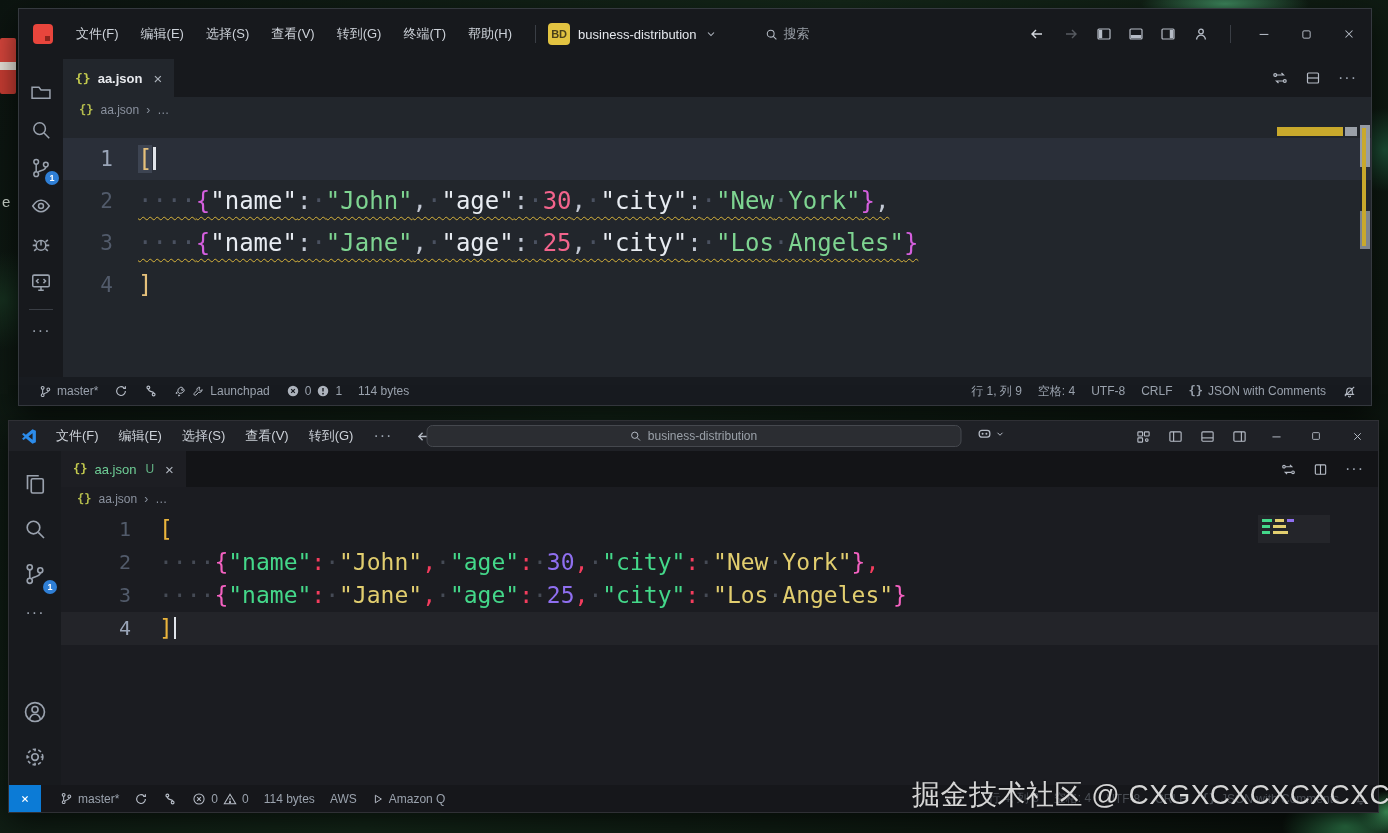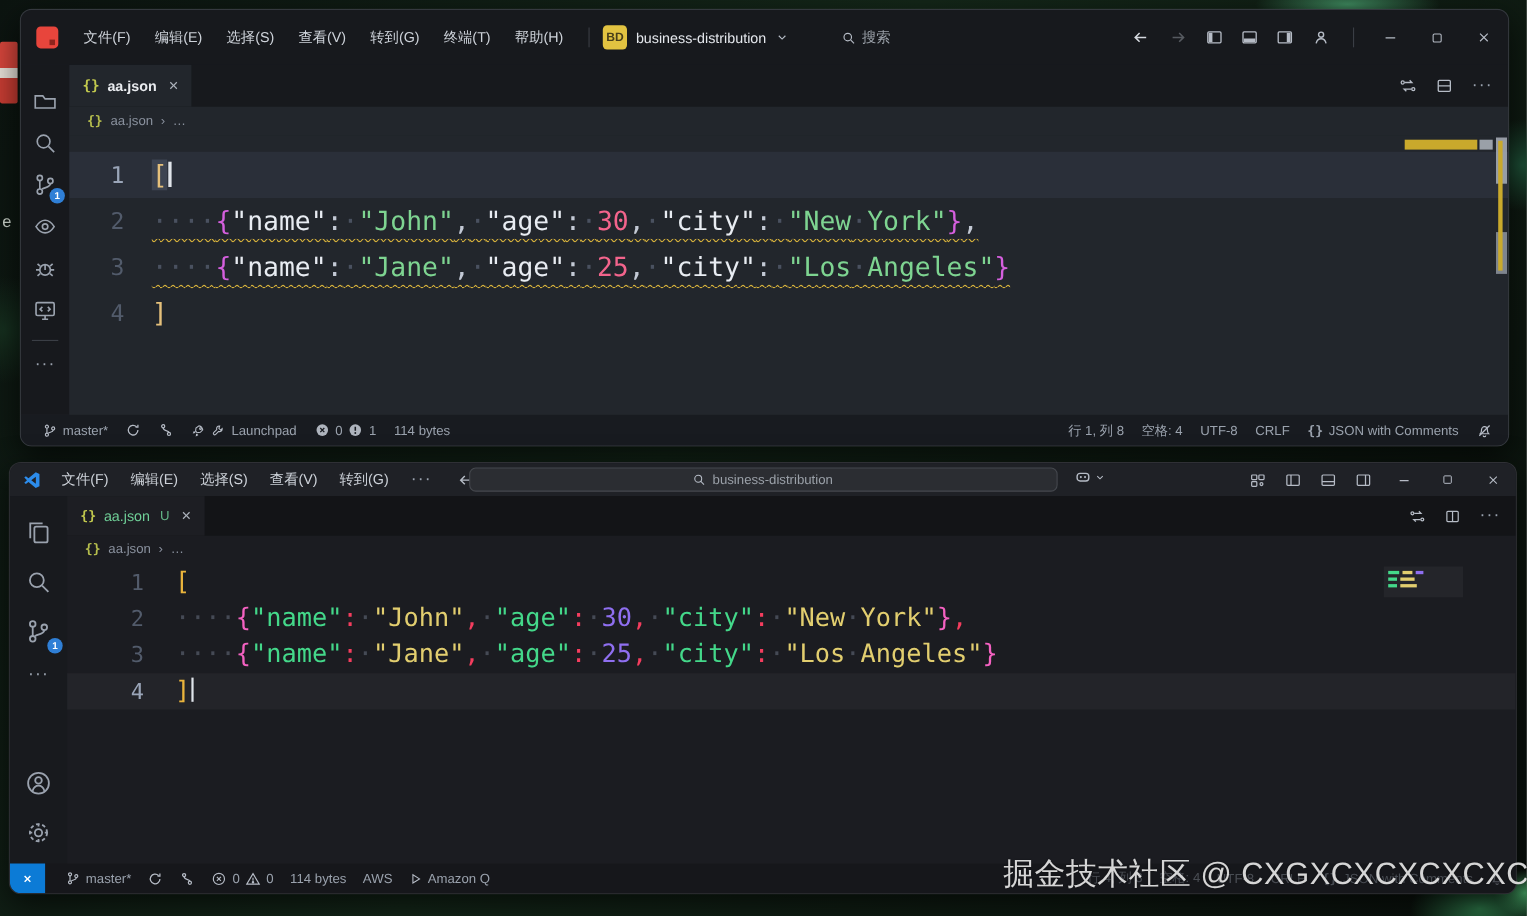--- a/index.html
+++ b/index.html
@@ -13,21 +13,21 @@
       radial-gradient(40px 30px at 1386px 812px, #46a263 0%, rgba(70,162,99,0) 70%),
       radial-gradient(70px 70px at 4px 300px, #16301f 0%, rgba(22,48,31,0) 70%),
       linear-gradient(120deg, #0c1410 0%, #142719 45%, #0a100c 100%);
     position:relative;
   }
   
   .wp-red { position:absolute; left:0; top:38px; width:16px; height:56px; border-radius:2px;
     background:linear-gradient(180deg,#d8463c 0%,#d8463c 42%,#e9e3da 42%,#e9e3da 58%,#c93d33 58%); }
   .wp-letter { position:absolute; left:2px; top:193px; color:#cfd8cf; font-size:15px; }
 
-  .window { position:absolute; display:flex; flex-direction:column; border-radius:11px; overflow:hidden;
+  .window { position:absolute; display:flex; flex-direction:column; border-radius:0; overflow:hidden;
     border:1px solid rgba(255,255,255,.09); box-shadow:0 10px 30px rgba(0,0,0,.65); }
   #win-top { left:18px; top:8px; width:1354px; height:398px; background:#22262c; }
   #win-bottom { left:8px; top:420px; width:1371px; height:393px; background:#1b1c21; }
 
   
   .titlebar { display:flex; align-items:center; flex:0 0 auto; position:relative; color:#c9ced6; }
   .menus { display:flex; align-items:center; }
   .menu-item { font-size:13px; color:#cdd2d9; padding:0 11px; cursor:default; }
   .icon { display:inline-flex; align-items:center; justify-content:center; color:#b6bcc6; }
   .icon svg { display:block; }
@@ -375,21 +375,21 @@
             <circle cx="8" cy="11" r="1" fill="#181b20"></circle>
           </svg>
         </span>
       <span>1</span>
     </span>
     <span class="sb-item">
         <span>114 bytes</span>
       </span>
     <span class="right">
       <span class="sb-item">
-          <span>行 1, 列 8</span>
+          <span>行 1, 列 9</span>
         </span>
       <span class="sb-item">
           <span>空格: 4</span>
         </span>
       <span class="sb-item">
           <span>UTF-8</span>
         </span>
       <span class="sb-item">
           <span>CRLF</span>
         </span>

